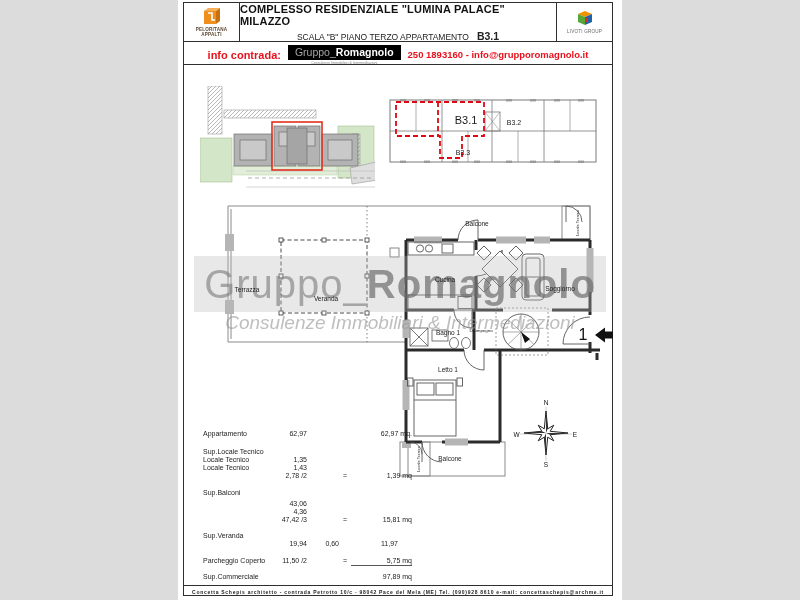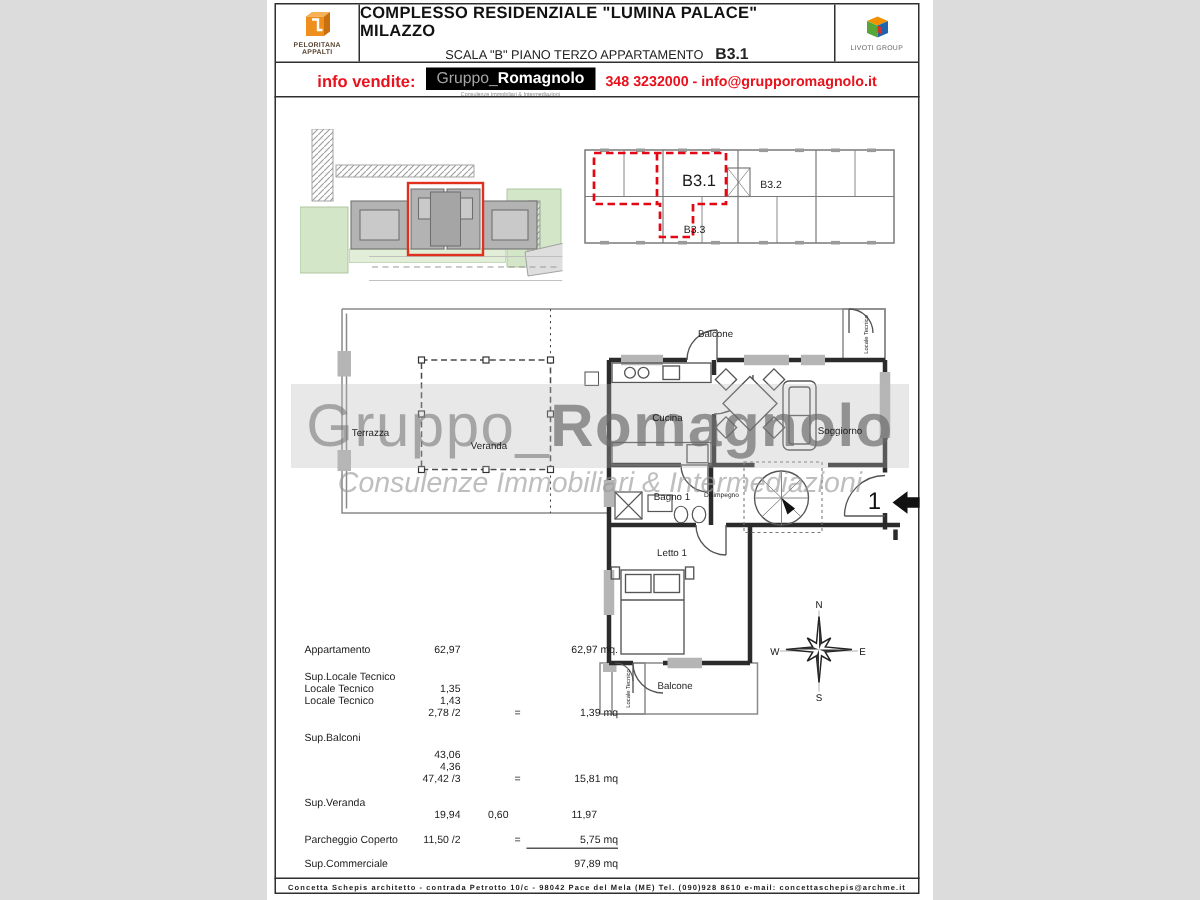--- a/index.html
+++ b/index.html
@@ -81,26 +81,26 @@
           <polygon points="4,5 11,2 18,5 11,8" fill="#f29100"></polygon>
           <polygon points="4,5 11,8 11,16 4,13" fill="#57a638"></polygon>
           <polygon points="18,5 11,8 11,16 18,13" fill="#1f63ad"></polygon>
           <polygon points="11,8 14,9.5 14,14 11,12.5" fill="#d92b27"></polygon>
         </svg>
         <div class="logo-txt gray">LIVOTI GROUP</div>
       </div>
     </div>
 
     <div class="info-row">
-      <span class="iv-label">info vendite:</span>
+      <span class="iv-label">info contrada:</span>
       <span class="brand-wrap">
         <span class="brand-box"><span class="pfx">Gruppo_</span><span class="nm">Romagnolo</span></span>
         <span class="brand-tag">Consulenze Immobiliari &amp; Intermediazioni</span>
       </span>
-      <span class="iv-contact">348 3232000 - info@grupporomagnolo.it</span>
+      <span class="iv-contact">250 1893160 - info@grupporomagnolo.it</span>
     </div>
   </div>
 
   <div class="draw-top"></div>
   <div class="draw-bot"></div>
 
   <svg class="svgabs" style="left:22px;top:86px;" width="175" height="108" viewBox="0 0 175 108">
     <defs>
       <pattern id="hatch" width="4" height="4" patternUnits="userSpaceOnUse">
         <path d="M0,4 L4,0" stroke="#9a9a9a" stroke-width="0.7"></path>

